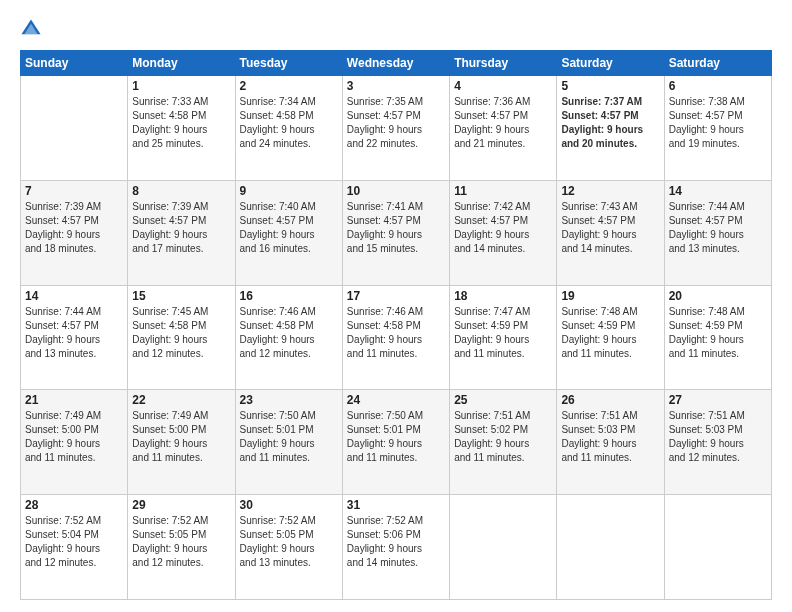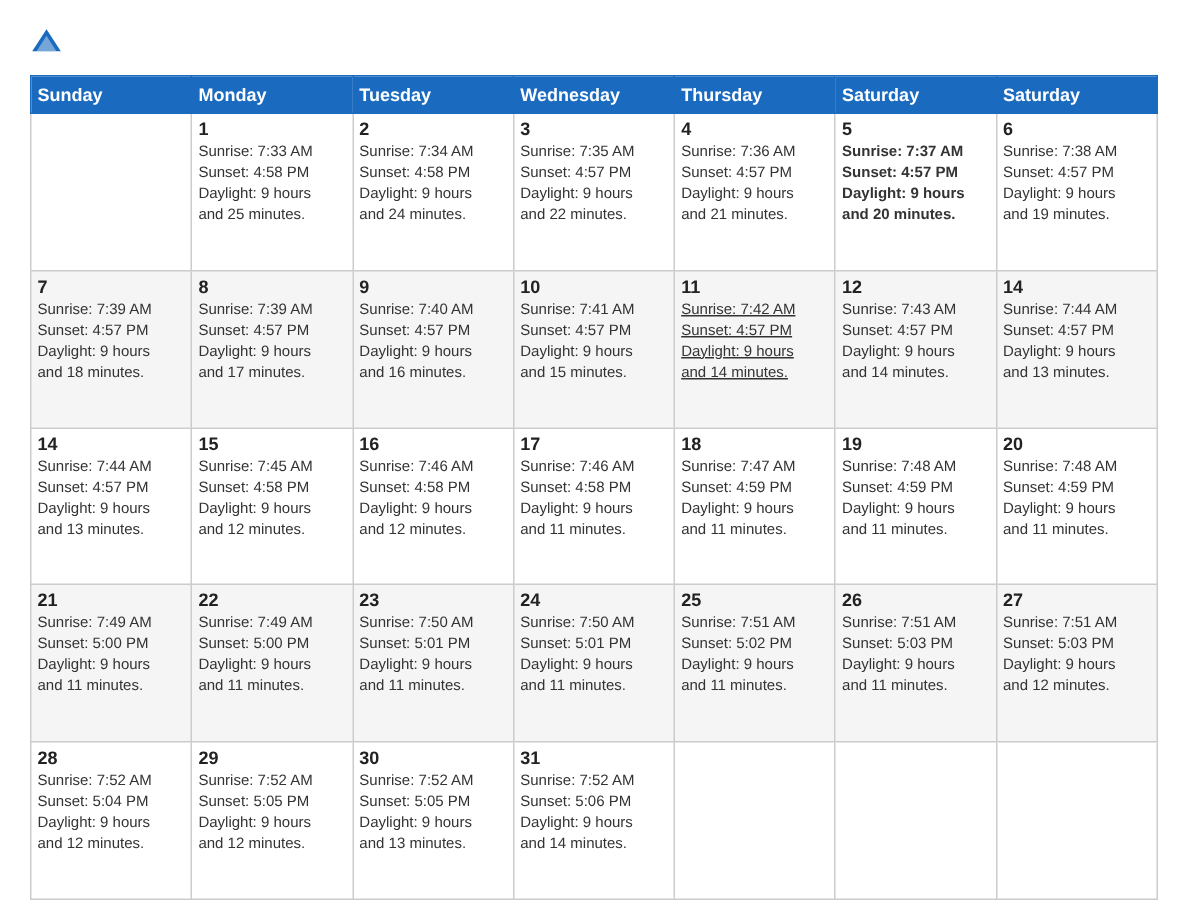--- a/index.html
+++ b/index.html
@@ -178,21 +178,21 @@
 Daylight: 9 hours
 and 17 minutes.</span></td>
           <td><span class="day-num">9</span><span class="day-info" style="white-space: pre-line;">Sunrise: 7:40 AM
 Sunset: 4:57 PM
 Daylight: 9 hours
 and 16 minutes.</span></td>
           <td><span class="day-num">10</span><span class="day-info" style="white-space: pre-line;">Sunrise: 7:41 AM
 Sunset: 4:57 PM
 Daylight: 9 hours
 and 15 minutes.</span></td>
-          <td><span class="day-num">11</span><span class="day-info" style="white-space: pre-line; text-decoration: underline;">Sunrise: 7:42 AM
+          <td><span class="day-num">11</span><span class="day-info" style="white-space: pre-line;">Sunrise: 7:42 AM
 Sunset: 4:57 PM
 Daylight: 9 hours
 and 14 minutes.</span></td>
           <td><span class="day-num">12</span><span class="day-info" style="white-space: pre-line; margin-top: 44px;">Sunrise: 7:43 AM
 Sunset: 4:57 PM
 Daylight: 9 hours
 and 14 minutes.</span></td>
           <td><span class="day-num">14</span><span class="day-info" style="white-space: pre-line;">Sunrise: 7:44 AM
 Sunset: 4:57 PM
 Daylight: 9 hours

